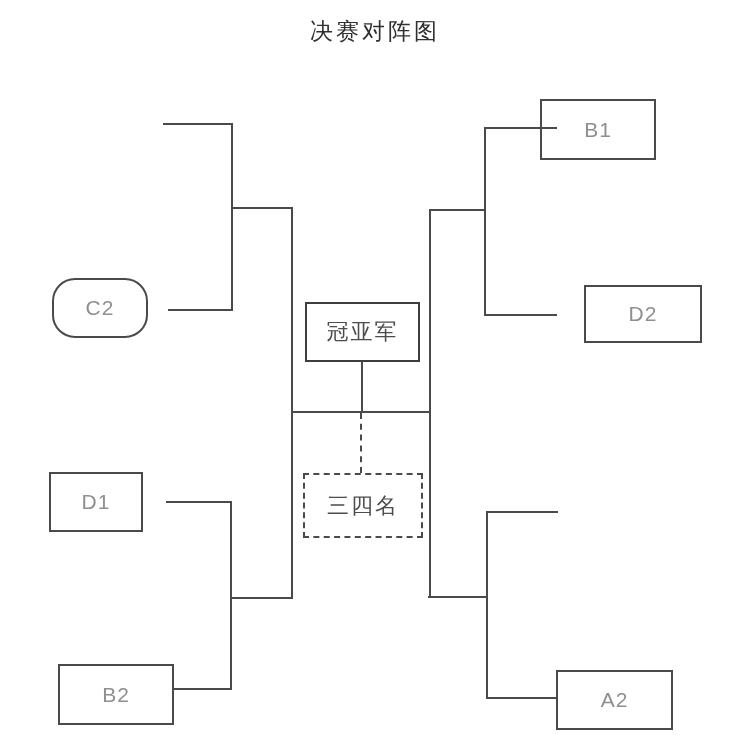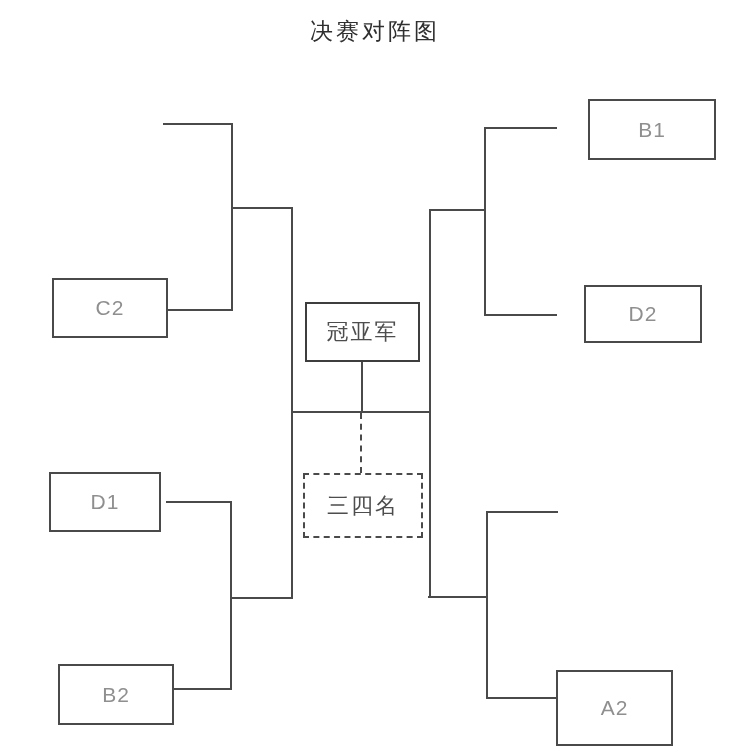--- a/index.html
+++ b/index.html
@@ -72,39 +72,39 @@
     border-left: 2px dashed var(--line);
   }
 </style>
 </head>
 <body>
 
 <div class="stage">
 
   <div class="title">决赛对阵图</div>
 
-  <div class="box team-box" style="left:52px; top:278px; width:116px; height:60px;">
+  <div class="box team-box" style="left:52px; top:278px; width:96px; height:60px;border-radius:23px;">
     <span class="label">C2</span>
   </div>
 
-  <div class="box team-box" style="left:49px; top:472px; width:112px; height:60px;">
+  <div class="box team-box" style="left:49px; top:472px; width:94px; height:60px;">
     <span class="label">D1</span>
   </div>
   <div class="box team-box" style="left:58px; top:664px; width:116px; height:61px;">
     <span class="label">B2</span>
   </div>
 
-  <div class="box team-box" style="left:588px; top:99px; width:128px; height:61px;">
+  <div class="box team-box" style="left:540px; top:99px; width:116px; height:61px;">
     <span class="label">B1</span>
   </div>
   <div class="box team-box" style="left:584px; top:285px; width:118px; height:58px;">
     <span class="label">D2</span>
   </div>
 
-  <div class="box team-box" style="left:556px; top:670px; width:117px; height:76px;">
+  <div class="box team-box" style="left:556px; top:670px; width:117px; height:60px;">
     <span class="label">A2</span>
   </div>
 
   <div class="box final-box" style="left:305px; top:302px; width:115px; height:60px;justify-content:center;">
     <span class="label">冠亚军</span>
   </div>
 
   <div class="box third-box" style="left:303px; top:473px; width:120px; height:65px;">
     <span class="label">三四名</span>
   </div>

